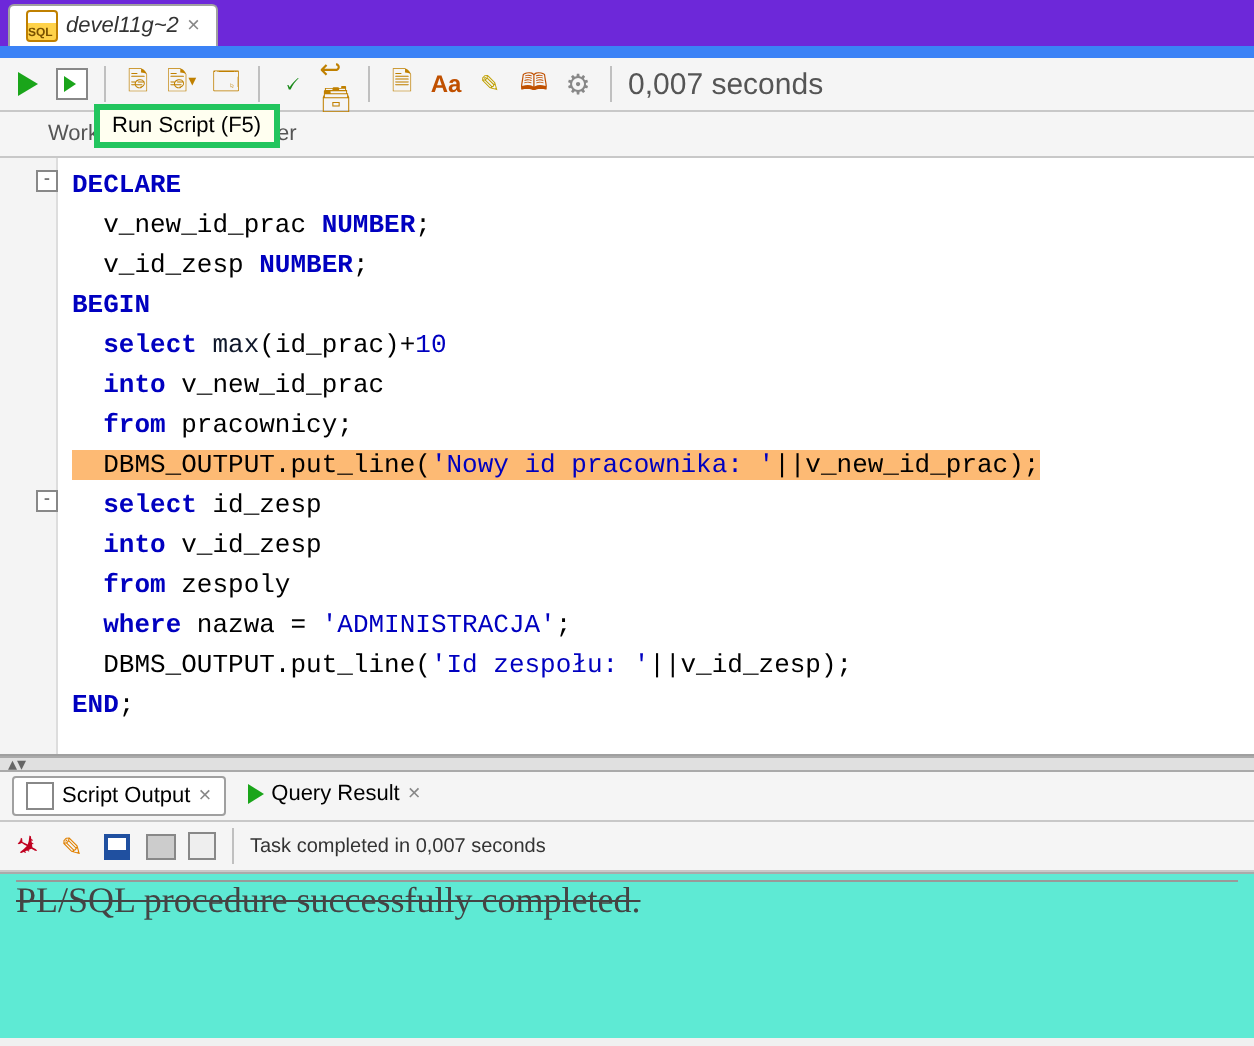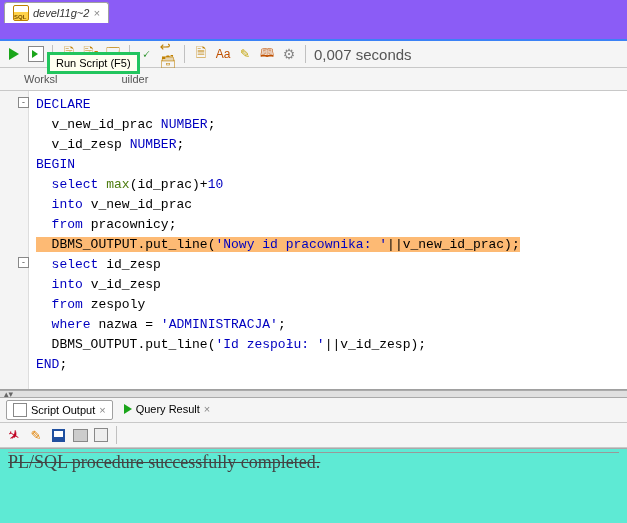--- a/index.html
+++ b/index.html
@@ -1,36 +1,36 @@
 <!DOCTYPE html>
 <html><head>
 <meta charset="utf-8">
 <style>
 html,body{margin:0;padding:0;font-family:Tahoma,Arial,sans-serif;font-size:11px;color:#000;background:#f0f0f0;width:627px;height:523px;overflow:hidden}
-.tab-bar{display:flex;align-items:center;background:#8b5cf6;padding:2px 4px 16px 4px;border-bottom:2px solid #3b82f6}
+.tab-bar{display:flex;align-items:center;background:#6d28d9;padding:2px 4px 0 4px;border-bottom:6px solid #3b82f6}
 .file-tab{display:flex;align-items:center;gap:4px;background:#fff;border:1px solid #a0a0a0;border-bottom:none;padding:2px 8px;border-radius:3px 3px 0 0;font-style:italic;color:#333}
 .sql-ic{width:14px;height:14px;background:linear-gradient(#fff 0 40%, #ffd24a 40% 100%);border:1px solid #c08000;border-radius:2px;position:relative}
 .sql-ic::after{content:"SQL";position:absolute;font-size:6px;font-style:normal;font-weight:bold;left:0;bottom:0;color:#7a5200}
 .close-x{font-family:Arial;color:#888}
 .toolbar{display:flex;align-items:center;gap:6px;padding:4px 6px;background:#f5f5f5;border-bottom:1px solid #c8c8c8}
 .t-ic{width:16px;height:16px;display:flex;align-items:center;justify-content:center;font-size:12px;cursor:pointer}
 .sep{width:1px;height:18px;background:#c0c0c0;margin:0 2px}
 .run-tri{width:0;height:0;border-left:10px solid #1aa51a;border-top:6px solid transparent;border-bottom:6px solid transparent}
 .run-scr{width:14px;height:14px;border:1px solid #888;background:#fff;position:relative}
 .run-scr::after{content:"";position:absolute;left:3px;top:3px;width:0;height:0;border-left:6px solid #1aa51a;border-top:4px solid transparent;border-bottom:4px solid transparent}
 .timing{color:#555;font-size:15px}
 .tooltip{position:absolute;left:47px;top:52px;background:#fffff0;border:3px solid #22c55e;padding:2px 6px;font-size:11px;z-index:10}
 .subtab{display:flex;align-items:center;gap:4px;padding:3px 18px;background:#f5f5f5;border-bottom:1px solid #c8c8c8;font-size:11px;position:relative}
 .subtab .lbl{color:#555;padding:2px 6px}
 .editor{background:#fff;height:298px;overflow:auto;border-bottom:1px solid #a0a0a0;position:relative}
 .code{font-family:"Courier New",monospace;font-size:13px;line-height:20px;padding:4px 0 4px 36px;white-space:pre}
 .gut{position:absolute;left:0;top:0;width:28px;height:100%;background:#f4f4f4;border-right:1px solid #ddd}
 .fold{position:absolute;left:18px;width:9px;height:9px;border:1px solid #888;background:#fff;font-size:9px;line-height:9px;text-align:center;font-family:monospace;color:#555}
-.kw{color:#0000c0;font-weight:normal}
-.fn{color:#4d7c0f}
+.kw{color:#0000c0;font-weight:bold}
+.fn{color:#0f172a}
 .num{color:#0000c0}
 .str{color:#0000c0}
 .hl{background:#fdba74}
 .splitter{height:6px;background:#e0e0e0;border-top:1px solid #aaa;border-bottom:1px solid #aaa;display:flex;align-items:center;justify-content:flex-start;padding-left:4px;color:#666;font-size:9px}
 .out-tabs{display:flex;align-items:flex-start;gap:4px;padding:2px 6px;background:#f5f5f5;border-bottom:1px solid #c8c8c8}
 .out-tab{display:flex;align-items:center;gap:4px;padding:2px 6px;border:1px solid transparent}
 .out-tab.active{border:1px solid #a0a0a0;background:#fff;border-radius:2px}
 .out-ic{width:12px;height:12px}
 .out-ic.script{background:#fff;border:1px solid #888}
 .out-ic.query{width:0;height:0;border-left:8px solid #1aa51a;border-top:5px solid transparent;border-bottom:5px solid transparent}
@@ -66,21 +66,21 @@
     </span>
   <span class="sep"></span>
   <span class="t-ic db-ic">🗟</span>
   <span class="t-ic db-ic">🗟▾</span>
   <span class="t-ic db-ic">🗔</span>
   <span class="sep"></span>
   <span class="t-ic" style="color:#1a8a1a">🗸</span>
   <span class="t-ic db-ic">↩🗃</span>
   <span class="sep"></span>
   <span class="t-ic db-ic">🗎</span>
-  <span class="t-ic" style="color:#c05000;font-weight:normal">Aa</span>
+  <span class="t-ic" style="color:#c05000;font-weight:bold">Aa</span>
   <span class="t-ic" style="color:#c0a000">✎</span>
   <span class="t-ic" style="color:#c05000">🕮</span>
   <span class="t-ic gear">⚙</span>
   <span class="sep"></span>
   <span class="timing">0,007 seconds</span>
 </div>
 
 <div class="tooltip">Run Script (F5)</div>
 
 <div class="subtab">
@@ -129,18 +129,19 @@
   <span class="t-ic pin">✈</span>
   <span class="t-ic pencil">✎</span>
   <span class="t-ic">
       <span class="disk"></span>
     </span>
   <span class="t-ic">
       <span class="printer"></span>
     </span>
   <span class="t-ic" style="border:1px solid #888;width:12px;height:12px;background:#eee"></span>
   <span class="sep"></span>
+  <span class="tiny">Task completed in 0,007 seconds</span>
 </div>
 
 <div class="output">
 <div class="cut" style="text-decoration:line-through;color:#444">PL/SQL procedure successfully completed.</div>
 <div> </div>
 </div>
 
 </body></html>

